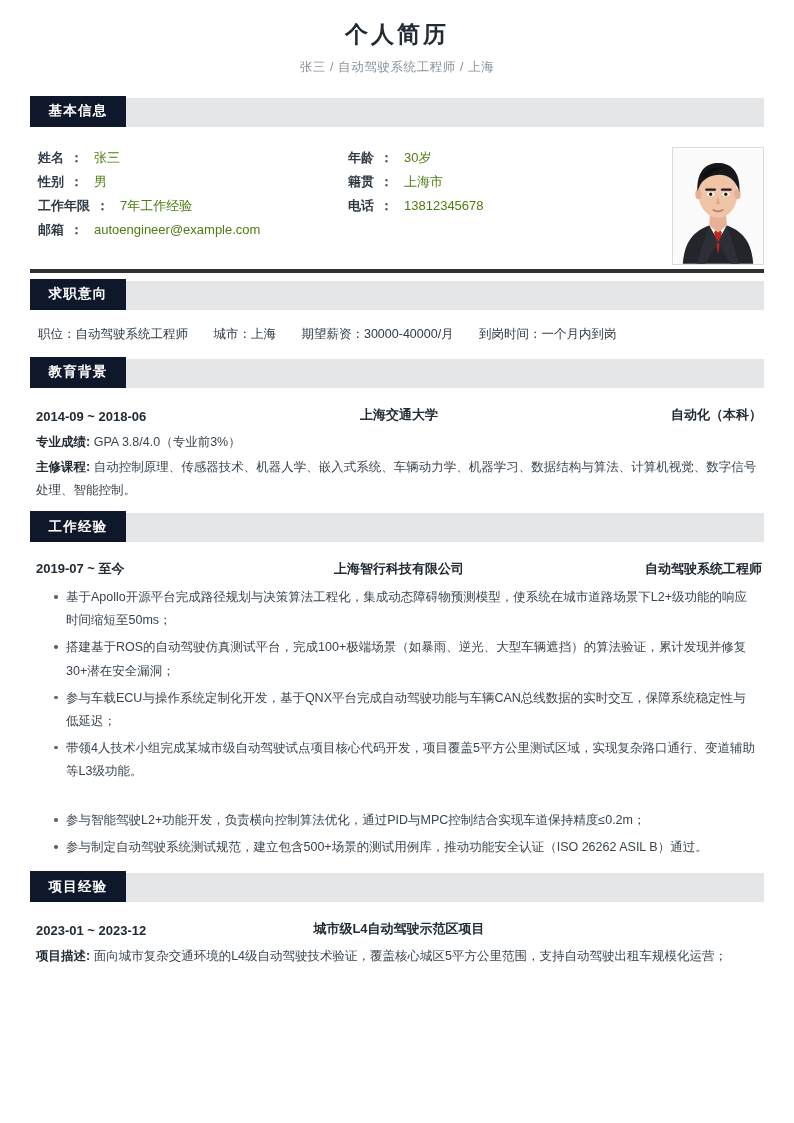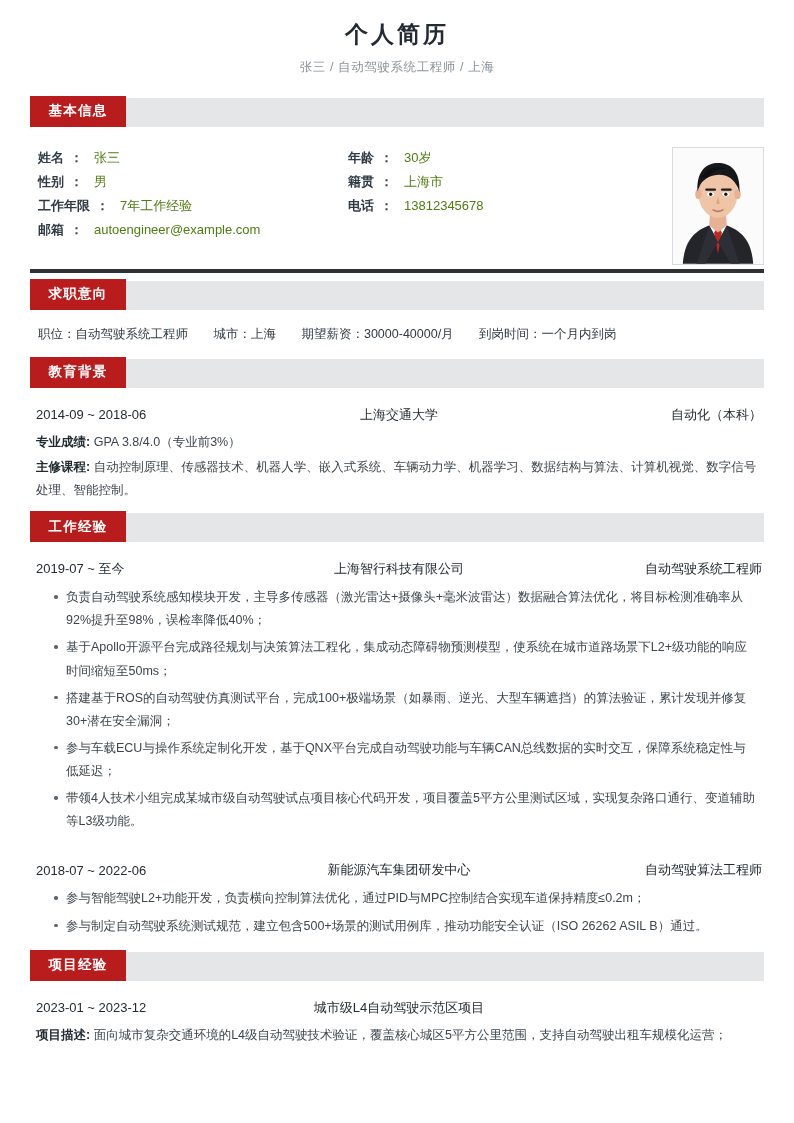--- a/index.html
+++ b/index.html
@@ -47,21 +47,21 @@
     height: 29px;
     background: #e4e6e7;
     margin-top: 8px;
     margin-bottom: 10px;
   }
   .section-bar .tab {
     position: absolute;
     left: 0; top: -2px;
     height: 31px;
     min-width: 96px;
-    background: #b91c1c;
+    background: #0f172a;
     color: #ffffff;
     font-size: 13.5px;
     font-weight: 700;
     letter-spacing: 1.2px;
     display: flex;
     align-items: center;
     justify-content: center;
     padding: 12px 16px;
   }
 
@@ -121,23 +121,23 @@
     padding: 6px 0 8px 8px;
     white-space: nowrap;
   }
   .intent-line .seg { margin-right: 22px; }
   .intent-line .seg:last-child { margin-right: 8px; }
 
   
   .entry { padding: 4px 0 2px 0; }
   .entry-head {
     display: flex;
-    align-items: center;
+    align-items: flex-end;
     font-size: 13px;
-    font-weight: 400;
+    font-weight: 700;
     color: #222b33;
     padding: 4px 2px 6px 6px;
   }
   .entry-head .eh-date { width: 30%; text-align: left; }
   .entry-head .eh-mid  { width: 40%; text-align: center; }
   .entry-head .eh-right{ width: 30%; text-align: right; }
 
   .kv-line {
     font-size: 12.5px;
     line-height: 1.85;
@@ -296,34 +296,28 @@
     <div class="tab">工作经验</div>
   </div>
 
   <div class="entry">
     <div class="entry-head">
       <span class="eh-date">2019-07 ~ 至今</span>
       <span class="eh-mid">上海智行科技有限公司</span>
       <span class="eh-right">自动驾驶系统工程师</span>
     </div>
     <ul class="bullets">
-      <li>负责自动驾驶系统感知模块开发，主导多传感器（激光雷达+摄像头+毫米波雷达）数据融合算法优化，将目标检测准确率从92%提升至98%，误检率降低40%；</li>
       <li>基于Apollo开源平台完成路径规划与决策算法工程化，集成动态障碍物预测模型，使系统在城市道路场景下L2+级功能的响应时间缩短至50ms；</li>
       <li>搭建基于ROS的自动驾驶仿真测试平台，完成100+极端场景（如暴雨、逆光、大型车辆遮挡）的算法验证，累计发现并修复30+潜在安全漏洞；</li>
       <li>参与车载ECU与操作系统定制化开发，基于QNX平台完成自动驾驶功能与车辆CAN总线数据的实时交互，保障系统稳定性与低延迟；</li>
       <li>带领4人技术小组完成某城市级自动驾驶试点项目核心代码开发，项目覆盖5平方公里测试区域，实现复杂路口通行、变道辅助等L3级功能。</li>
     </ul>
   </div>
 
   <div class="entry mt-gap">
-    <div class="entry-head">
-      <span class="eh-date">2018-07 ~ 2022-06</span>
-      <span class="eh-mid">新能源汽车集团研发中心</span>
-      <span class="eh-right">自动驾驶算法工程师</span>
-    </div>
     <ul class="bullets">
       <li>参与智能驾驶L2+功能开发，负责横向控制算法优化，通过PID与MPC控制结合实现车道保持精度≤0.2m；</li>
       <li>参与制定自动驾驶系统测试规范，建立包含500+场景的测试用例库，推动功能安全认证（ISO 26262 ASIL B）通过。</li>
     </ul>
   </div>
 
   <div class="section-bar">
     <div class="tab">项目经验</div>
   </div>
   <div class="entry">

